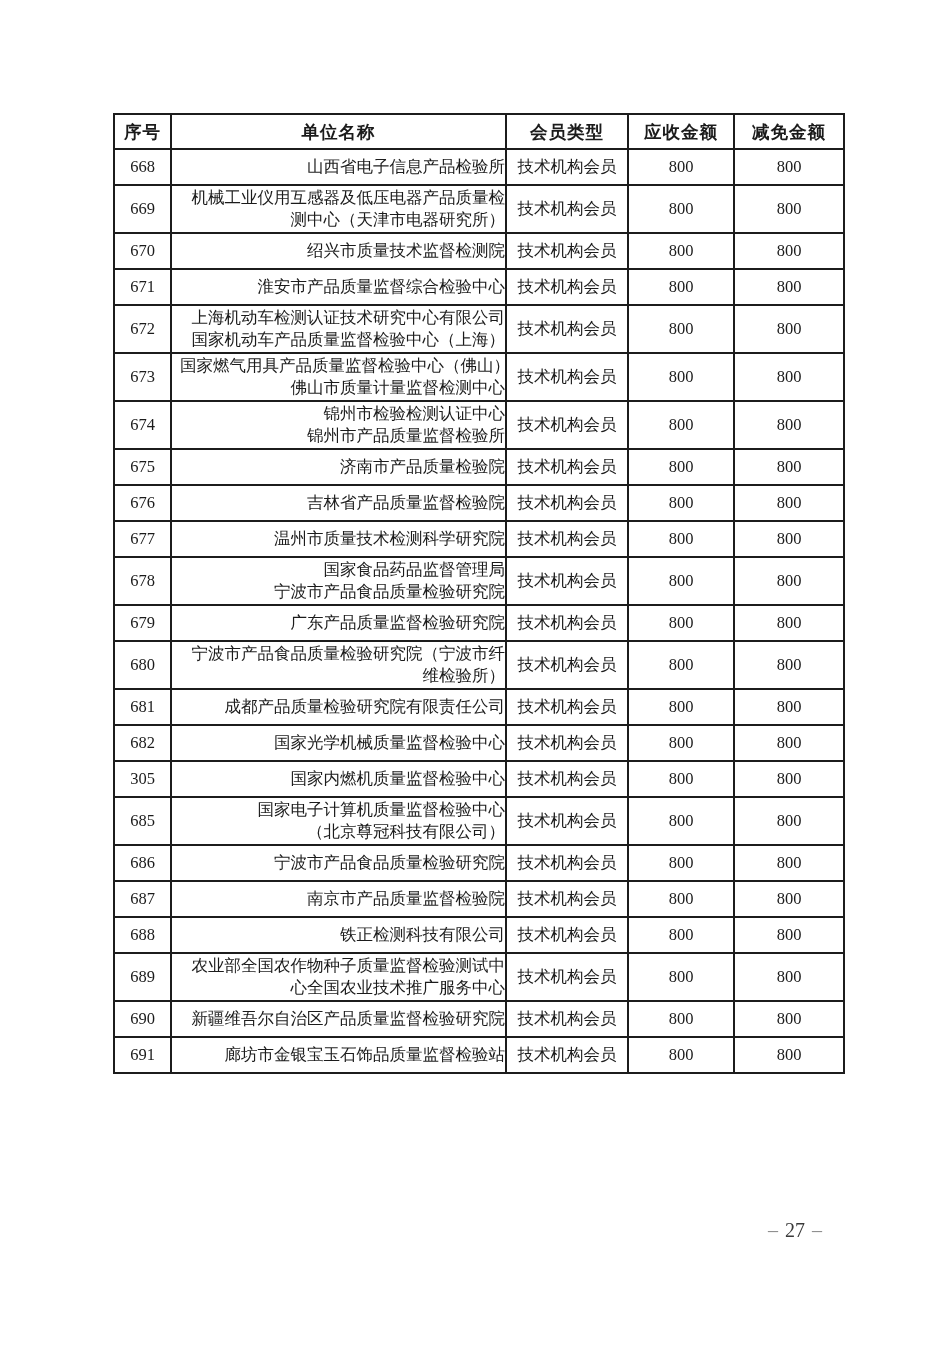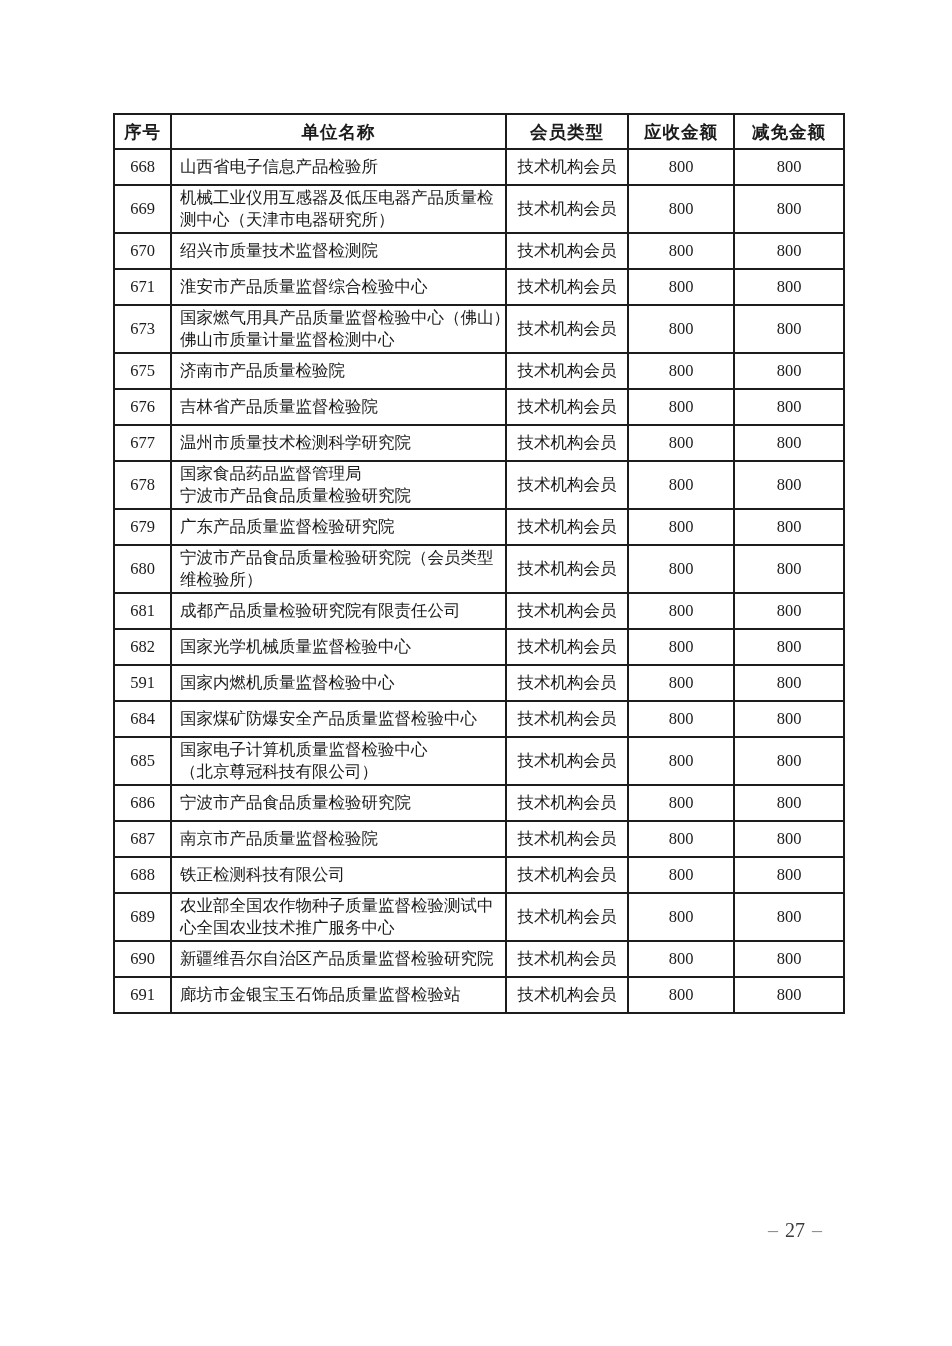--- a/index.html
+++ b/index.html
@@ -37,21 +37,21 @@
     height: 33px;
     letter-spacing: 1px;
   }
   .fee-table td {
     font-size: 16.5px;
     text-align: center;
   }
   .row-single td { height: 34px; }
   .row-double td { height: 46px; }
   td.c-name {
-    text-align: left;
+    text-align: right;
     padding-left: 8px;
   }
   .name-line {
     white-space: nowrap;
     line-height: 22px;
   }
   .page-footer {
     position: absolute;
     left: 768px;
     top: 1219px;
@@ -118,29 +118,49 @@
       <tr class="row-single">
     <td class="c-no">671</td>
     <td class="c-name">
           <div class="name-line">淮安市产品质量监督综合检验中心</div>
         </td>
     <td class="c-type">技术机构会员</td>
     <td class="c-due">800</td>
     <td class="c-waived">800</td>
   </tr>
       <tr class="row-double">
+    <td class="c-no">672</td>
+    <td class="c-name">
+          <div class="name-line">上海机动车检测认证技术研究中心有限公司</div>
+          <div class="name-line">国家机动车产品质量监督检验中心（上海）</div>
+        </td>
+    <td class="c-type">技术机构会员</td>
+    <td class="c-due">800</td>
+    <td class="c-waived">800</td>
+  </tr>
+      <tr class="row-double">
     <td class="c-no">673</td>
     <td class="c-name">
           <div class="name-line">国家燃气用具产品质量监督检验中心（佛山）</div>
           <div class="name-line">佛山市质量计量监督检测中心</div>
         </td>
     <td class="c-type">技术机构会员</td>
     <td class="c-due">800</td>
     <td class="c-waived">800</td>
   </tr>
+      <tr class="row-double">
+    <td class="c-no">674</td>
+    <td class="c-name">
+          <div class="name-line">锦州市检验检测认证中心</div>
+          <div class="name-line">锦州市产品质量监督检验所</div>
+        </td>
+    <td class="c-type">技术机构会员</td>
+    <td class="c-due">800</td>
+    <td class="c-waived">800</td>
+  </tr>
       <tr class="row-single">
     <td class="c-no">675</td>
     <td class="c-name">
           <div class="name-line">济南市产品质量检验院</div>
         </td>
     <td class="c-type">技术机构会员</td>
     <td class="c-due">800</td>
     <td class="c-waived">800</td>
   </tr>
       <tr class="row-single">
@@ -176,21 +196,21 @@
     <td class="c-name">
           <div class="name-line">广东产品质量监督检验研究院</div>
         </td>
     <td class="c-type">技术机构会员</td>
     <td class="c-due">800</td>
     <td class="c-waived">800</td>
   </tr>
       <tr class="row-double">
     <td class="c-no">680</td>
     <td class="c-name">
-          <div class="name-line">宁波市产品食品质量检验研究院（会员类型</div>
+          <div class="name-line">宁波市产品食品质量检验研究院（宁波市纤</div>
           <div class="name-line">维检验所）</div>
         </td>
     <td class="c-type">技术机构会员</td>
     <td class="c-due">800</td>
     <td class="c-waived">800</td>
   </tr>
       <tr class="row-single">
     <td class="c-no">681</td>
     <td class="c-name">
           <div class="name-line">成都产品质量检验研究院有限责任公司</div>
@@ -202,32 +222,23 @@
       <tr class="row-single">
     <td class="c-no">682</td>
     <td class="c-name">
           <div class="name-line">国家光学机械质量监督检验中心</div>
         </td>
     <td class="c-type">技术机构会员</td>
     <td class="c-due">800</td>
     <td class="c-waived">800</td>
   </tr>
       <tr class="row-single">
-    <td class="c-no">591</td>
+    <td class="c-no">305</td>
     <td class="c-name">
           <div class="name-line">国家内燃机质量监督检验中心</div>
-        </td>
-    <td class="c-type">技术机构会员</td>
-    <td class="c-due">800</td>
-    <td class="c-waived">800</td>
-  </tr>
-      <tr class="row-single">
-    <td class="c-no">684</td>
-    <td class="c-name">
-          <div class="name-line">国家煤矿防爆安全产品质量监督检验中心</div>
         </td>
     <td class="c-type">技术机构会员</td>
     <td class="c-due">800</td>
     <td class="c-waived">800</td>
   </tr>
       <tr class="row-double">
     <td class="c-no">685</td>
     <td class="c-name">
           <div class="name-line">国家电子计算机质量监督检验中心</div>
           <div class="name-line">（北京尊冠科技有限公司）</div>

